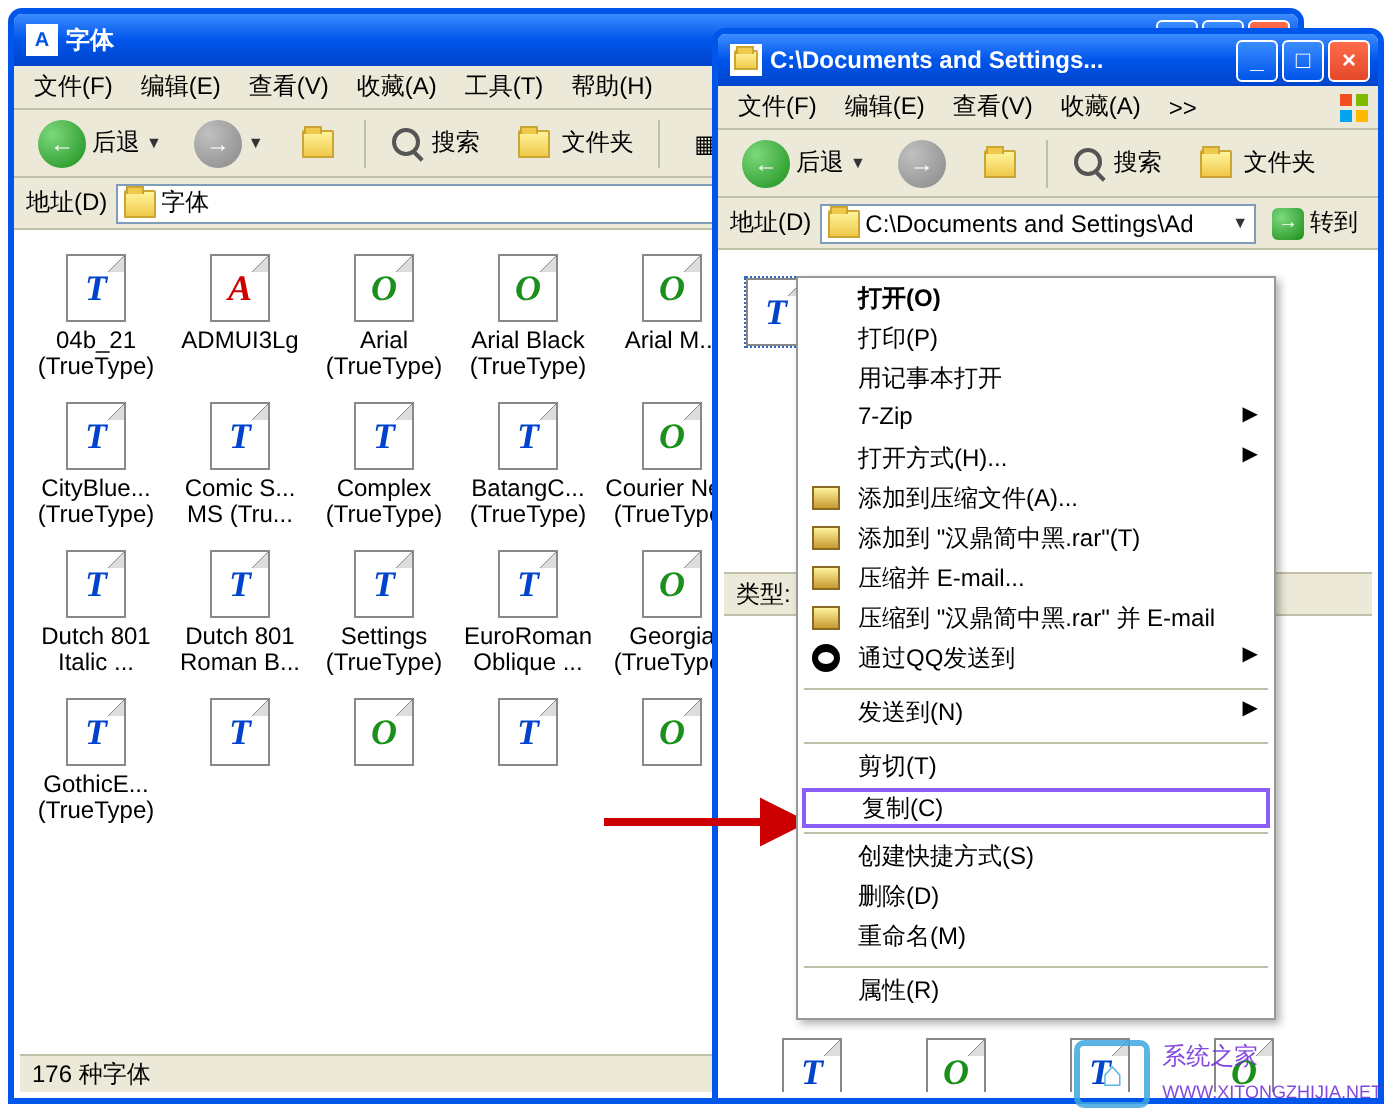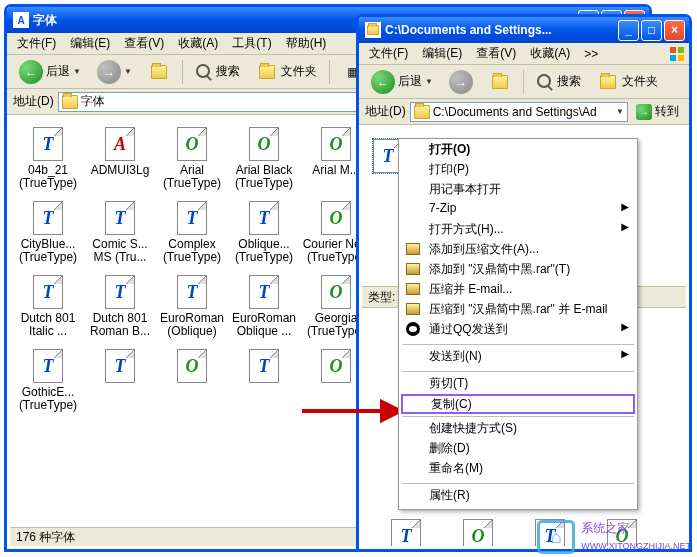--- a/index.html
+++ b/index.html
@@ -230,21 +230,21 @@
             </div>
           </div>
           <div class="file-label">Complex (TrueType)</div>
         </div>
         <div class="file-item">
           <div class="file-icon">
             <div class="font-doc">
               <span class="font-letter T">T</span>
             </div>
           </div>
-          <div class="file-label">Oblique... (TrueType)</div>
+          <div class="file-label">BatangC... (TrueType)</div>
         </div>
         <div class="file-item">
           <div class="file-icon">
             <div class="font-doc">
               <span class="font-letter O">O</span>
             </div>
           </div>
           <div class="file-label">Courier New (TrueType)</div>
         </div>
         <div class="file-item">
@@ -286,21 +286,21 @@
             </div>
           </div>
           <div class="file-label">Dutch 801 Roman B...</div>
         </div>
         <div class="file-item">
           <div class="file-icon">
             <div class="font-doc">
               <span class="font-letter T">T</span>
             </div>
           </div>
-          <div class="file-label">EuroRoman (Oblique)</div>
+          <div class="file-label">Settings (TrueType)</div>
         </div>
         <div class="file-item">
           <div class="file-icon">
             <div class="font-doc">
               <span class="font-letter T">T</span>
             </div>
           </div>
           <div class="file-label">EuroRoman Oblique ...</div>
         </div>
         <div class="file-item">

